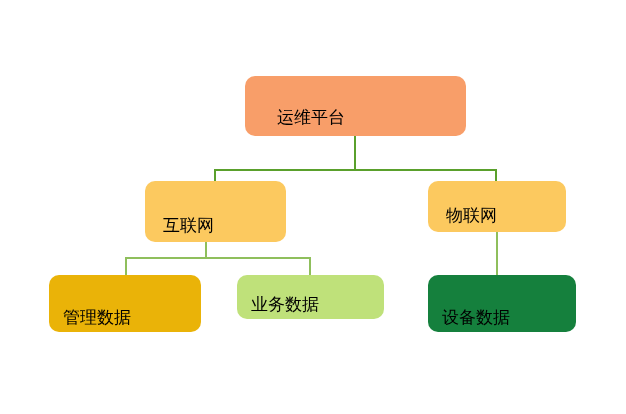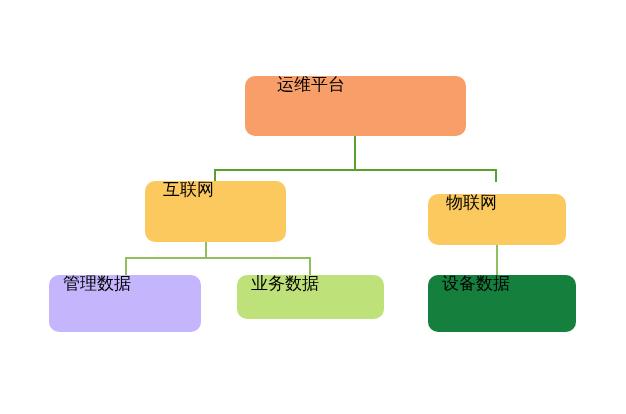--- a/index.html
+++ b/index.html
@@ -13,21 +13,21 @@
     height: 414px;
     background: #ffffff;
     overflow: hidden;
     font-family: "DejaVu Sans", "Liberation Sans", sans-serif;
   }
   .node {
     position: absolute;
     box-sizing: border-box;
     border-radius: 10px;
     display: flex;
-    align-items: flex-start;
+    align-items: flex-end;
     justify-content: flex-start;
   }
   .node-label {
     font-size: 17px;
     color: #000000;
     line-height: 1;
     white-space: nowrap;
     padding-left: 14px;
     margin-bottom: 6px;
   }
@@ -60,25 +60,25 @@
   <div class="connector light" style="left:496px; top:232px; width:2px; height:44px;"></div>
 
   <div class="node root" style="left:245px; top:76px; width:221px; height:60px; background:#f89e69;">
     <span class="node-label">运维平台</span>
   </div>
 
   <div class="node lvl1" style="left:145px; top:181px; width:141px; height:61px; background:#fcc95f;">
     <span class="node-label">互联网</span>
   </div>
 
-  <div class="node lvl1" style="left:428px; top:194px; width:138px; height:51px; background:#fcc95f;">
+  <div class="node lvl1" style="left:428px; top:181px; width:138px; height:51px; background:#fcc95f;">
     <span class="node-label">物联网</span>
   </div>
 
-  <div class="node lvl2" style="left:49px; top:275px; width:152px; height:57px; background:#c4b5fd;">
+  <div class="node lvl2" style="left:49px; top:275px; width:152px; height:57px; background:#eab308;">
     <span class="node-label">管理数据</span>
   </div>
 
   <div class="node lvl2" style="left:237px; top:275px; width:147px; height:44px; background:#bfe17a;">
     <span class="node-label">业务数据</span>
   </div>
 
   <div class="node lvl2" style="left:428px; top:275px; width:148px; height:57px; background:#15803d;">
     <span class="node-label">设备数据</span>
   </div>

